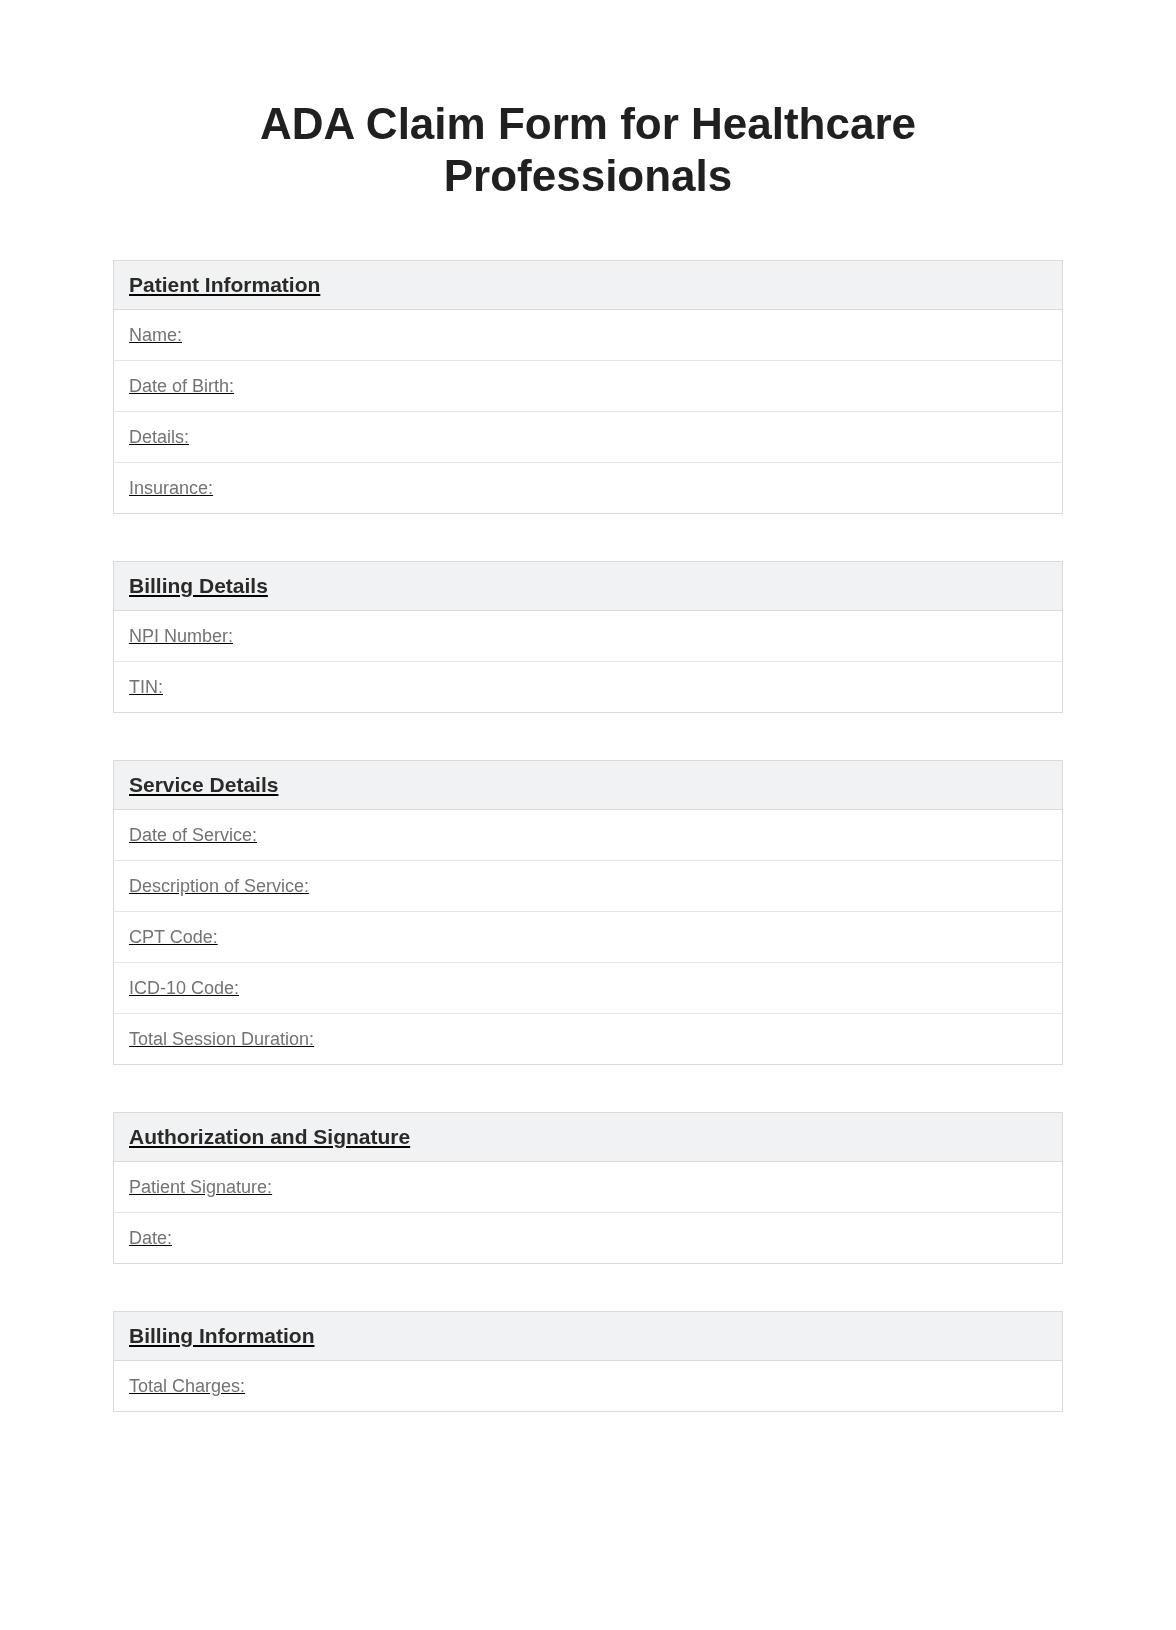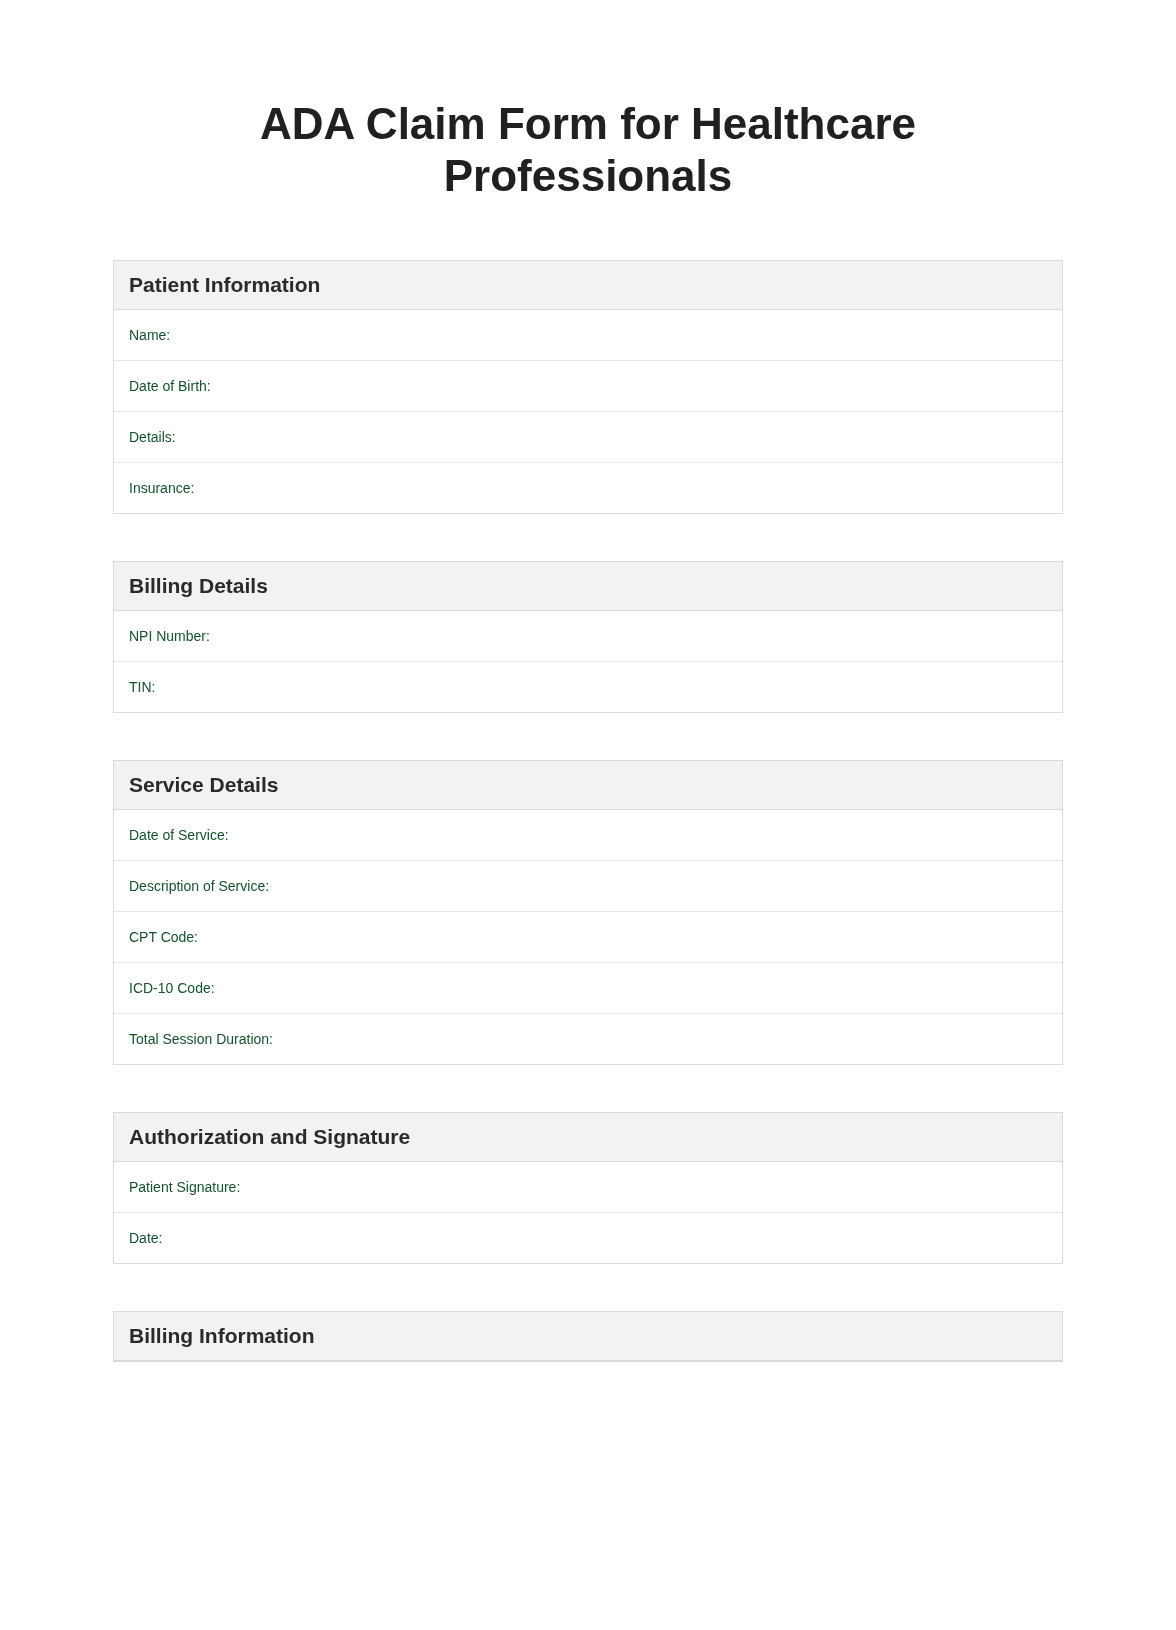--- a/index.html
+++ b/index.html
@@ -24,37 +24,38 @@
     text-align: center;
     max-width: 780px;
     margin: 8px auto 58px auto;
     letter-spacing: 0;
   }
   .form-table {
     width: 950px;
     border: 1px solid #d8dadc;
     background: #ffffff;
     margin-bottom: 47px;
+    text-decoration: underline;
   }
   .section-header {
     background: #f1f2f3;
     padding: 12px 15px;
     font-size: 21px;
     line-height: 24px;
     font-weight: bold;
     color: #2a2a2a;
     border-bottom: 1px solid #d8dadc;
   }
   .field-row {
     display: flex;
     align-items: center;
     padding: 13px 15px;
-    font-size: 14px;
+    font-size: 18px;
     line-height: 24px;
-    color: #14532d;
+    color: #737373;
     background: #ffffff;
     border-bottom: 1px solid #e5e6e8;
   }
   .field-row:last-child { border-bottom: none; }
   .field-label { white-space: nowrap; }
   .field-value {
     flex: 1;
     min-height: 24px;
     margin-left: 8px;
   }
@@ -129,15 +130,19 @@
       <span class="field-value"></span>
     </div>
     <div class="field-row">
       <span class="field-label">Date:</span>
       <span class="field-value"></span>
     </div>
   </div>
 
   <div class="form-table">
     <div class="section-header">Billing Information</div>
+    <div class="field-row">
+      <span class="field-label">Total Charges:</span>
+      <span class="field-value"></span>
+    </div>
   </div>
 
 </div>
 
 </body></html>

